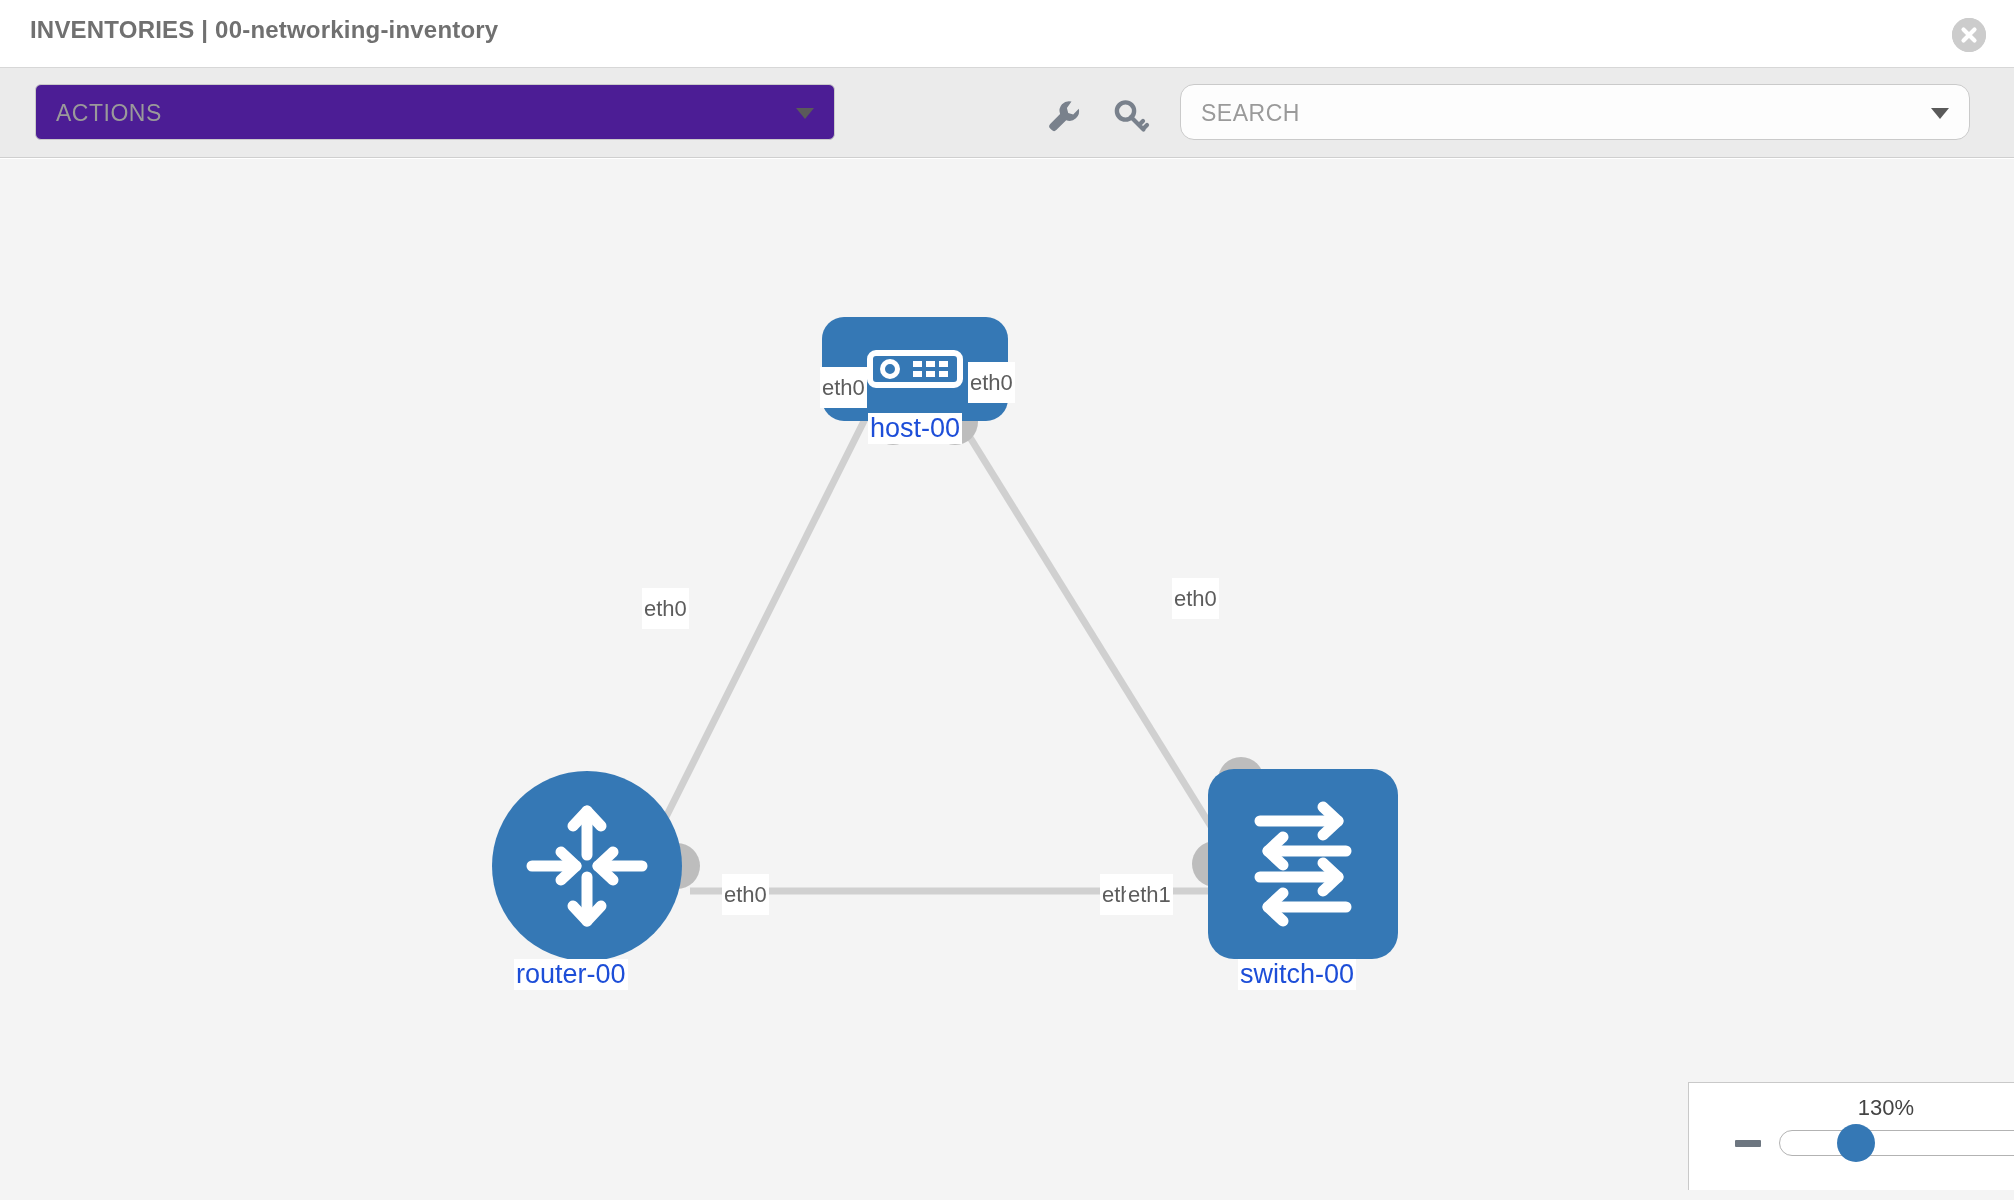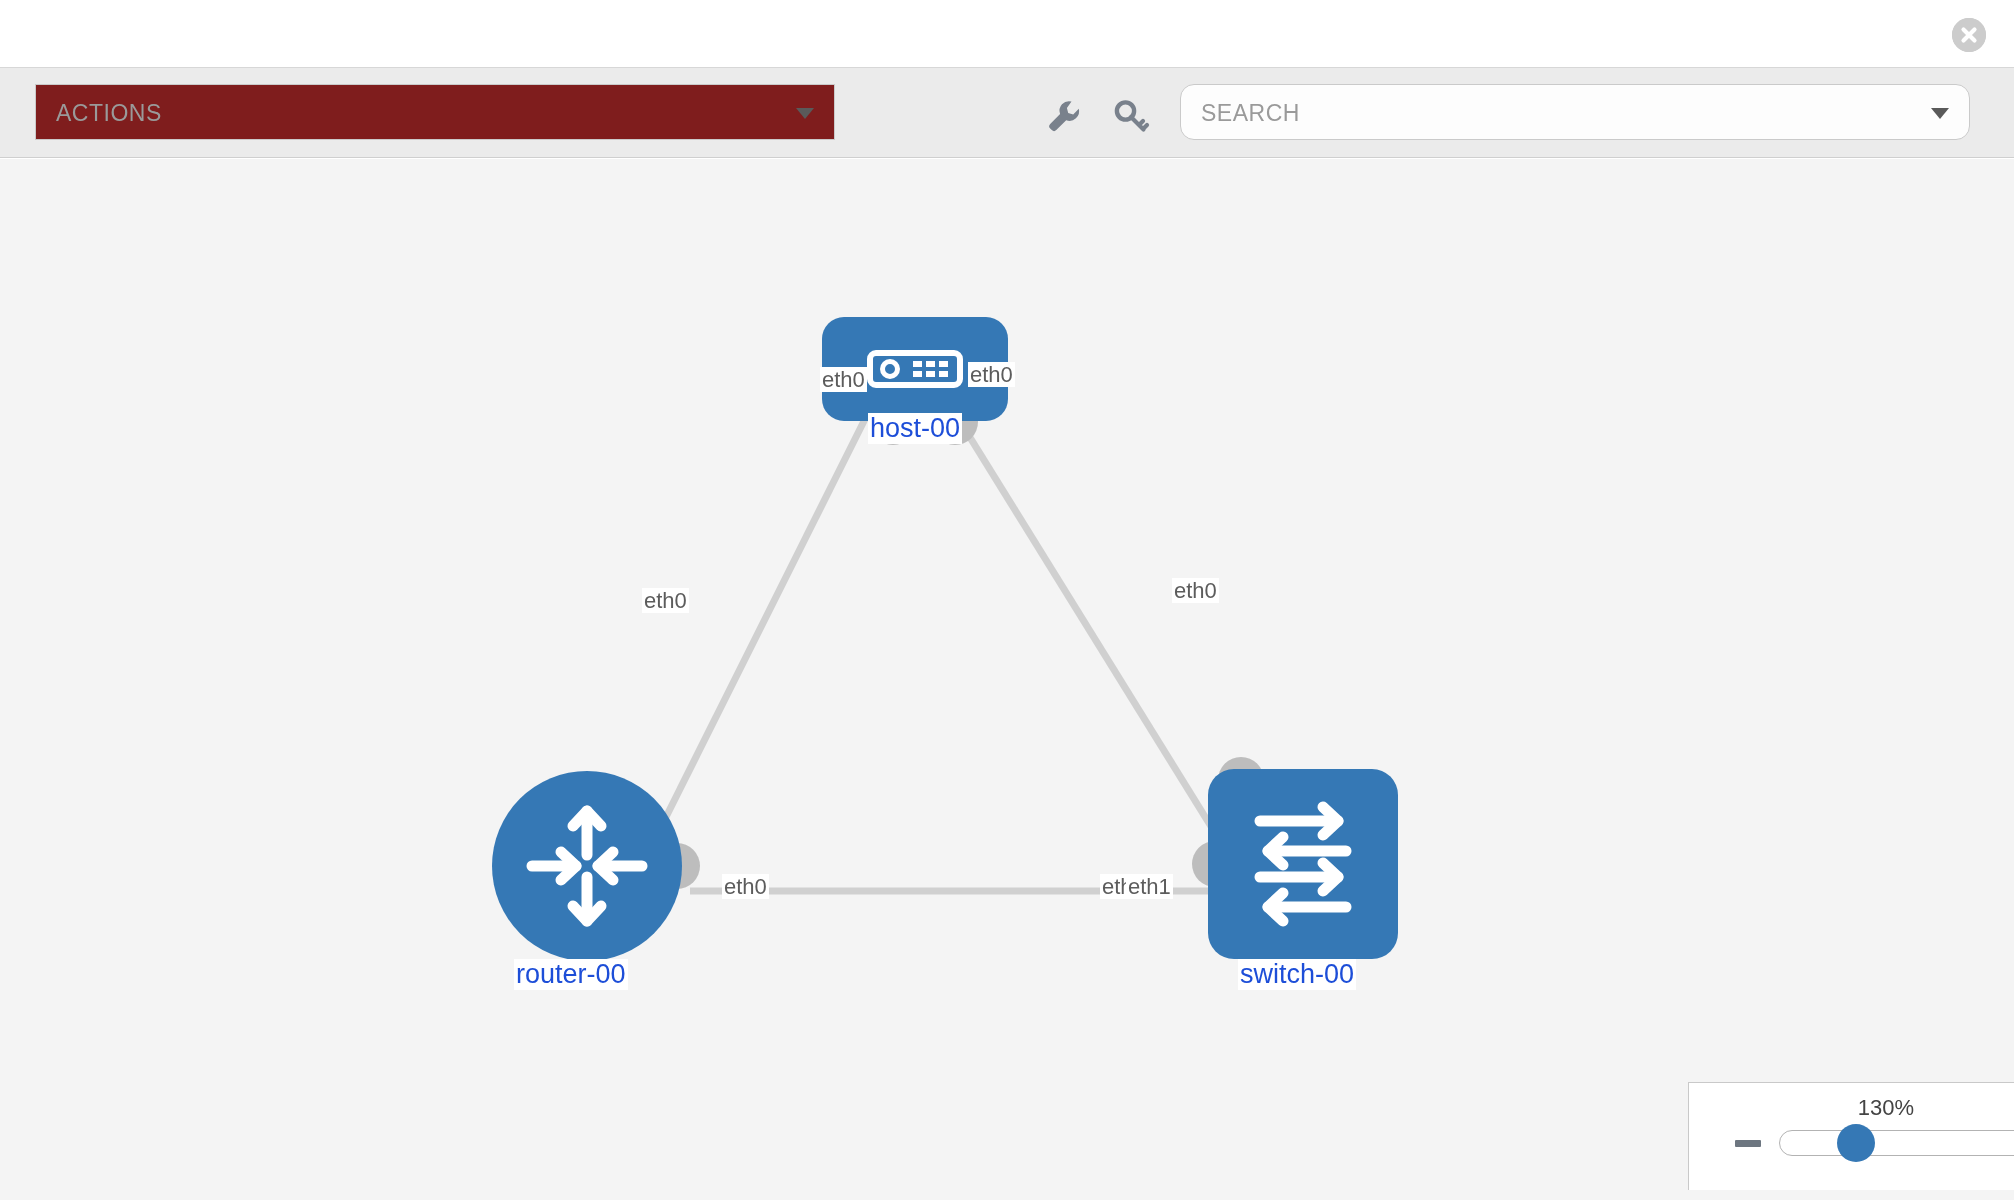--- a/index.html
+++ b/index.html
@@ -51,23 +51,23 @@
     position: absolute;
     left: 0; top: 68px;
     width: 2014px; height: 90px;
     background: #ebebeb;
     border-bottom: 1px solid #cfcfcf;
   }
   .actions-select {
     position: absolute;
     left: 35px; top: 84px;
     width: 800px; height: 56px;
-    background: #7f1d1d;
+    background: #4c1d95;
     border: 1px solid #cacaca;
-    border-radius: 0;
+    border-radius: 6px;
     cursor: pointer;
   }
   .actions-select .label {
     position: absolute;
     left: 20px; top: 15px;
     font-size: 23px;
     color: #9a9a9a;
     letter-spacing: 0.5px;
   }
   .caret {
@@ -165,21 +165,21 @@
     border-radius: 50%;
     background: #bdbdbd;
   }
 
   .iface-label {
     position: absolute;
     font-size: 22px;
     color: #5c5c5c;
     background: #ffffff;
     white-space: nowrap;
-    padding: 0 2px;
+    padding: 8px 2px;
     line-height: 1.15;
   }
 
   
   .zoom-panel {
     position: absolute;
     left: 1688px; top: 1082px;
     width: 395px; height: 108px;
     background: #ffffff;
     border: 1px solid #c9c9c9;
@@ -231,20 +231,21 @@
     background: #3578b5;
     cursor: grab;
   }
 </style>
 </head>
 <body>
 
 <div id="app">
 
   <div class="header">
+    <div class="page-title">INVENTORIES | 00-networking-inventory</div>
     <div class="close-btn">
       <svg width="34" height="34" viewBox="0 0 34 34" aria-hidden="true">
         <circle cx="17" cy="17" r="17" fill="#cccccc"></circle>
         <path d="M11.5 11.5 L22.5 22.5 M22.5 11.5 L11.5 22.5" stroke="#ffffff" stroke-width="4.2" stroke-linecap="round"></path>
       </svg>
     </div>
   </div>
 
   <div class="toolbar"></div>
 

